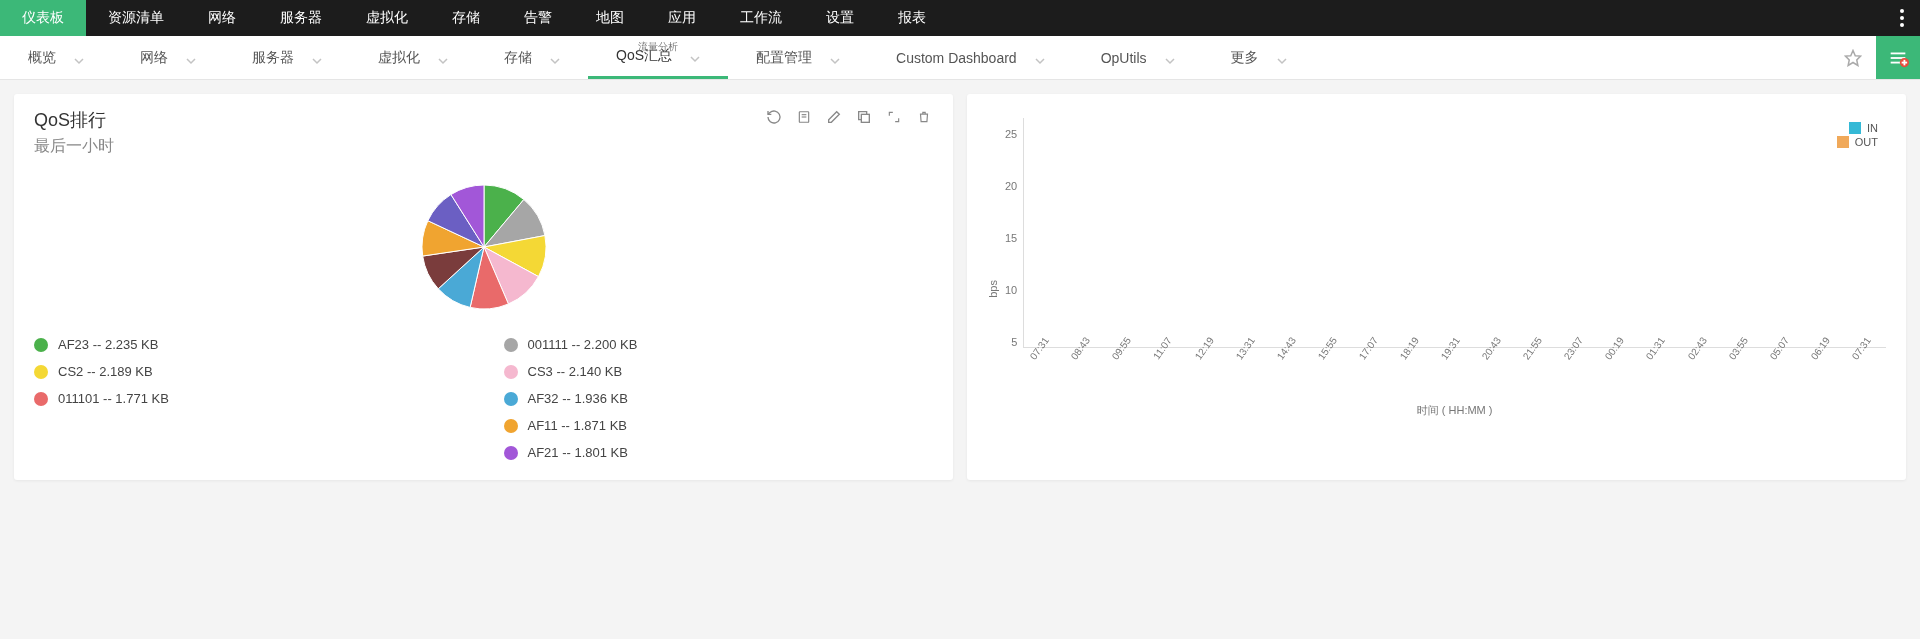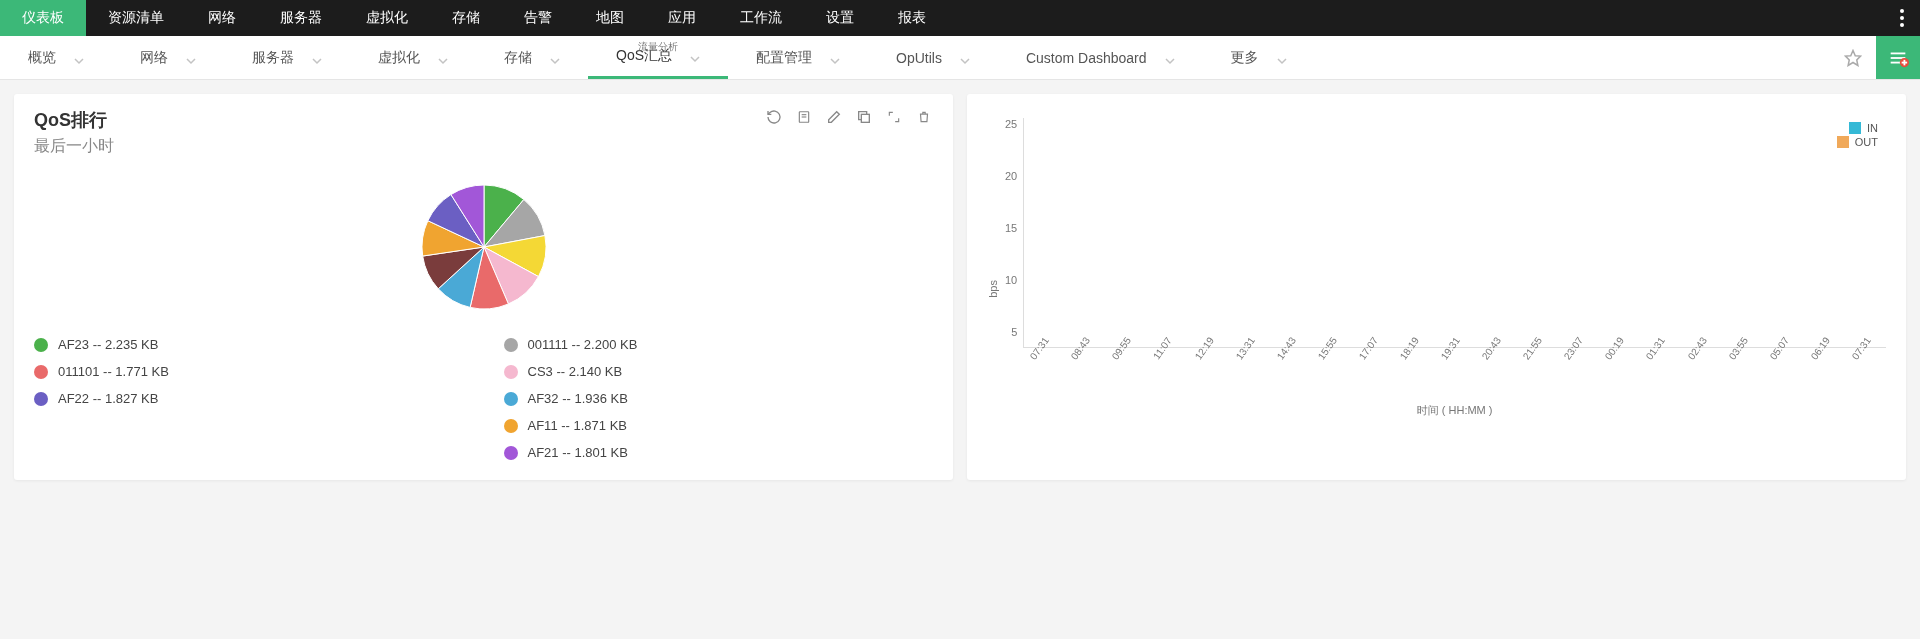--- a/index.html
+++ b/index.html
@@ -20,33 +20,33 @@
   .subnav-spacer{flex:1;}
   .subnav-star{display:flex;align-items:center;padding:0 14px;cursor:pointer;}
   .subnav-add{width:44px;background:#3cb878;display:flex;align-items:center;justify-content:center;cursor:pointer;}
   .chev{width:10px;height:10px;display:inline-block;}
   
   .dashboard{display:flex;gap:14px;padding:14px;}
   .widget{background:#fff;box-shadow:0 1px 3px rgba(0,0,0,.06);border-radius:3px;padding:14px 20px 20px;display:flex;flex-direction:column;}
   .w-left{flex:1;min-width:0;}
   .w-right{flex:1;min-width:0;}
   .widget-header{display:flex;align-items:flex-start;justify-content:space-between;}
-  .widget-title{font-size:18px;font-weight:700;color:#333;}
+  .widget-title{font-size:18px;font-weight:400;color:#333;}
   .widget-sub{font-size:16px;color:#888;margin-top:4px;}
   .widget-tools{display:flex;gap:12px;align-items:center;color:#888;}
   .tool{width:18px;height:18px;cursor:pointer;display:flex;align-items:center;justify-content:center;}
   
   .pie-wrap{display:flex;justify-content:center;margin:20px 0 10px;}
   .legend-cols{display:flex;gap:40px;margin-top:10px;}
   .legend-col{flex:1;display:flex;flex-direction:column;gap:12px;}
   .legend-item{display:flex;align-items:center;gap:10px;font-size:13px;color:#444;}
   .swatch{width:14px;height:14px;border-radius:50%;flex:0 0 14px;}
   
   .chart-area{flex:1;display:flex;margin-top:10px;}
-  .y-axis{display:flex;flex-direction:column;justify-content:space-between;align-items:flex-end;height:220px;font-size:11px;color:#777;padding-right:6px;}
+  .y-axis{display:flex;flex-direction:column;justify-content:space-between;align-items:flex-end;height:220px;margin-top:10px;font-size:11px;color:#777;padding-right:6px;}
   .y-label{writing-mode:vertical-rl;transform:rotate(180deg);font-size:11px;color:#777;align-self:center;margin-right:6px;}
   .plot-wrap{flex:1;display:flex;flex-direction:column;}
   .plot{position:relative;height:230px;border-left:1px solid #ddd;border-bottom:1px solid #ddd;display:flex;align-items:flex-end;overflow:hidden;padding-top:10px;}
   .bars{position:absolute;left:0;right:0;bottom:0;top:10px;display:flex;align-items:flex-end;}
   .bar{flex:1;display:flex;align-items:flex-end;justify-content:center;gap:0;}
   .bar span{display:block;width:50%;}
   .x-ticks{display:flex;margin-top:4px;}
   .x-tick{flex:1;font-size:10px;color:#777;text-align:center;transform:rotate(-55deg);transform-origin:top left;white-space:nowrap;margin-top:10px;}
   .x-label{text-align:center;font-size:11px;color:#777;margin-top:30px;}
   .chart-legend{position:absolute;top:4px;right:8px;font-size:11px;color:#555;}
@@ -118,27 +118,27 @@
             <polyline points="1 3 5 7 9 3" fill="none" stroke="#888" stroke-width="1.5"></polyline>
           </svg></span>
       </div>
       <div class="subnav-item">
         <span>配置管理</span>
         <span class="chev"><svg width="10" height="10" viewBox="0 0 10 10">
             <polyline points="1 3 5 7 9 3" fill="none" stroke="#888" stroke-width="1.5"></polyline>
           </svg></span>
       </div>
       <div class="subnav-item">
+        <span>Custom Dashboard</span>
+        <span class="chev"><svg width="10" height="10" viewBox="0 0 10 10">
+            <polyline points="1 3 5 7 9 3" fill="none" stroke="#888" stroke-width="1.5"></polyline>
+          </svg></span>
+      </div>
+      <div class="subnav-item">
         <span>OpUtils</span>
-        <span class="chev"><svg width="10" height="10" viewBox="0 0 10 10">
-            <polyline points="1 3 5 7 9 3" fill="none" stroke="#888" stroke-width="1.5"></polyline>
-          </svg></span>
-      </div>
-      <div class="subnav-item">
-        <span>Custom Dashboard</span>
         <span class="chev"><svg width="10" height="10" viewBox="0 0 10 10">
             <polyline points="1 3 5 7 9 3" fill="none" stroke="#888" stroke-width="1.5"></polyline>
           </svg></span>
       </div>
       <div class="subnav-item">
         <span>更多</span>
         <span class="chev"><svg width="10" height="10" viewBox="0 0 10 10">
             <polyline points="1 3 5 7 9 3" fill="none" stroke="#888" stroke-width="1.5"></polyline>
           </svg></span>
       </div>
@@ -221,26 +221,26 @@
           <path d="M0 0 L-33.06089921296996 -52.44975636959472 A62 62 0 0 1 -1.1389215232070385e-14 -62 Z" fill="#a257d8" stroke="#fff" stroke-width="1"></path>
         </svg>
     </div>
     <div class="legend-cols">
       <div class="legend-col" id="legend-left">
           <div class="legend-item">
             <span class="swatch" style="background: rgb(75, 177, 75);"></span>
             <span>AF23 -- 2.235 KB</span>
           </div>
           <div class="legend-item">
+            <span class="swatch" style="background: rgb(244, 216, 53);"></span>
+            <span>CS2 -- 2.189 KB</span>
+          </div>
+          <div class="legend-item">
             <span class="swatch" style="background: rgb(233, 106, 106);"></span>
             <span>011101 -- 1.771 KB</span>
-          </div>
-          <div class="legend-item">
-            <span class="swatch" style="background: rgb(107, 95, 195);"></span>
-            <span>AF22 -- 1.827 KB</span>
           </div>
         </div>
       <div class="legend-col" id="legend-right">
           <div class="legend-item">
             <span class="swatch" style="background: rgb(166, 166, 166);"></span>
             <span>001111 -- 2.200 KB</span>
           </div>
           <div class="legend-item">
             <span class="swatch" style="background: rgb(245, 184, 207);"></span>
             <span>CS3 -- 2.140 KB</span>

